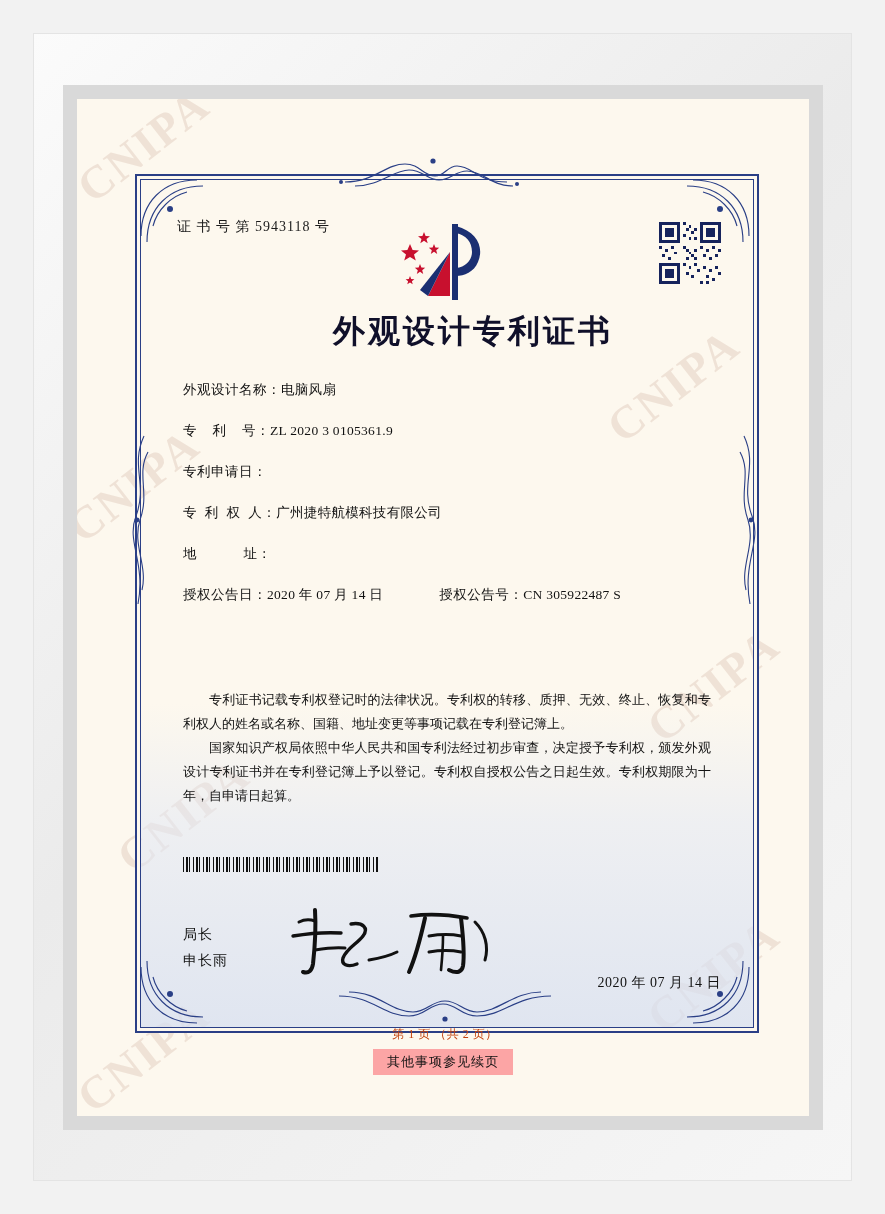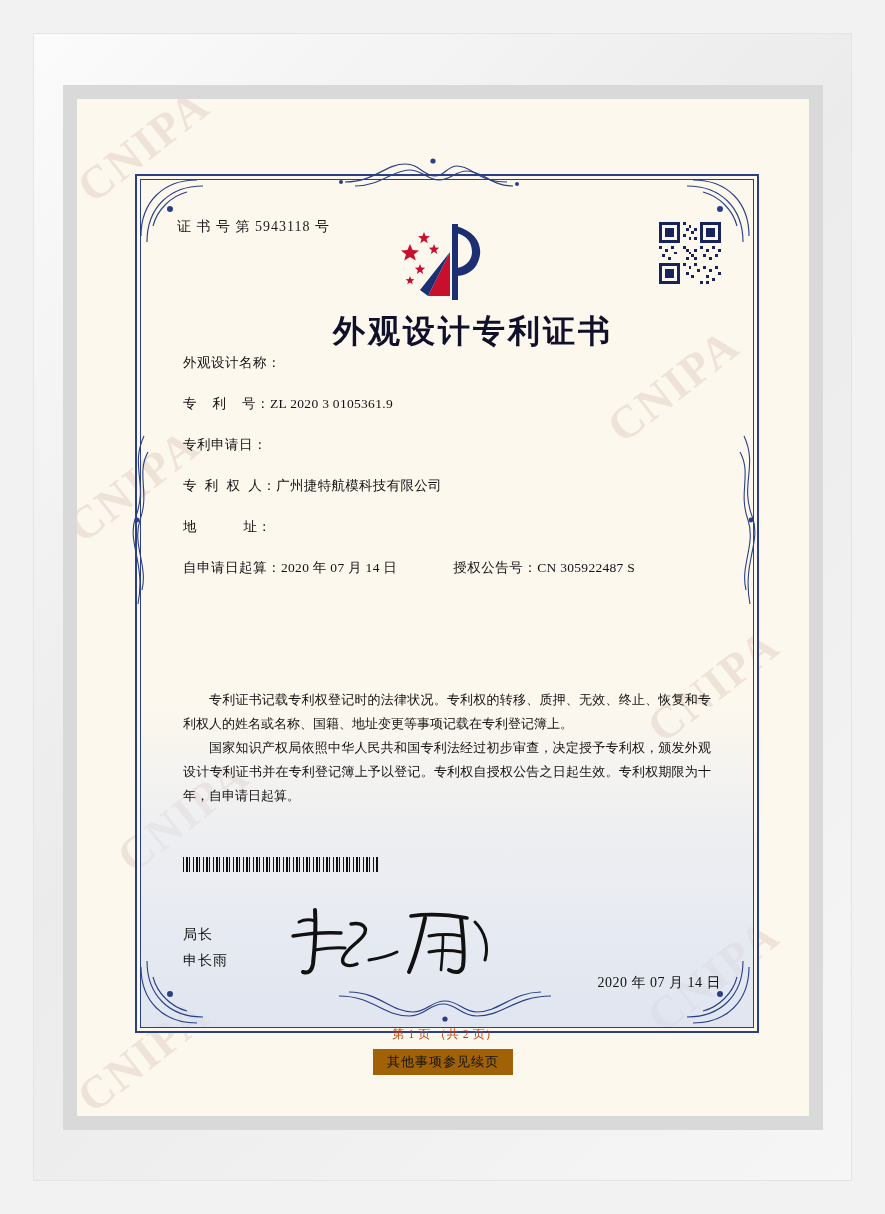--- a/index.html
+++ b/index.html
@@ -111,21 +111,21 @@
     font-size: 32px;
     font-weight: 700;
     letter-spacing: 3px;
     color: #10102a;
     font-family: "Liberation Serif", "DejaVu Serif", serif;
     padding-left: 28px;
   }
 
   .fields {
     position: absolute;
-    left: 48px; top: 180px;
+    left: 48px; top: 207px;
     width: 540px;
     font-size: 13.5px;
     color: #121212;
   }
   .frow {
     display: flex;
     align-items: baseline;
     margin-bottom: 23.5px;
     line-height: 1.3;
   }
@@ -195,21 +195,21 @@
   }
 
   .footnote {
     position: absolute;
     left: 0; top: 950px;
     width: 732px;
     text-align: center;
   }
   .footnote span {
     display: inline-block;
-    background: #a16207;
+    background: #fca5a5;
     padding: 4px 14px;
     font-size: 13px;
     color: #121212;
     letter-spacing: 1px;
   }
 </style>
 </head>
 <body>
 
 <div class="scan">
@@ -382,37 +382,38 @@
         <rect x="14" y="20" width="1" height="1"></rect>
           <rect x="16" y="20" width="1" height="1"></rect>
       </g>
     </svg>
 
     <div class="title">外观设计专利证书</div>
 
     <div class="fields">
       <div class="frow">
         <span class="flabel">外观设计名称：</span>
+        <span class="fval">电脑风扇</span>
       </div>
       <div class="frow">
         <span class="flabel">专    利    号：</span>
         <span class="fval">ZL 2020 3 0105361.9</span>
       </div>
       <div class="frow">
         <span class="flabel">专利申请日：</span>
       </div>
       <div class="frow">
         <span class="flabel">专  利  权  人：</span>
         <span class="fval">广州捷特航模科技有限公司</span>
       </div>
       <div class="frow">
         <span class="flabel">地            址：</span>
       </div>
       <div class="frow two">
-        <span class="flabel">自申请日起算：</span>
+        <span class="flabel">授权公告日：</span>
         <span class="fval">2020 年 07 月 14 日</span>
         <span class="gap"></span>
         <span class="flabel">授权公告号：</span>
         <span class="fval">CN 305922487 S</span>
       </div>
     </div>
 
     <div class="para">
       <p>专利证书记载专利权登记时的法律状况。专利权的转移、质押、无效、终止、恢复和专利权人的姓名或名称、国籍、地址变更等事项记载在专利登记簿上。</p>
       <p>国家知识产权局依照中华人民共和国专利法经过初步审查，决定授予专利权，颁发外观设计专利证书并在专利登记簿上予以登记。专利权自授权公告之日起生效。专利权期限为十年，自申请日起算。</p>

